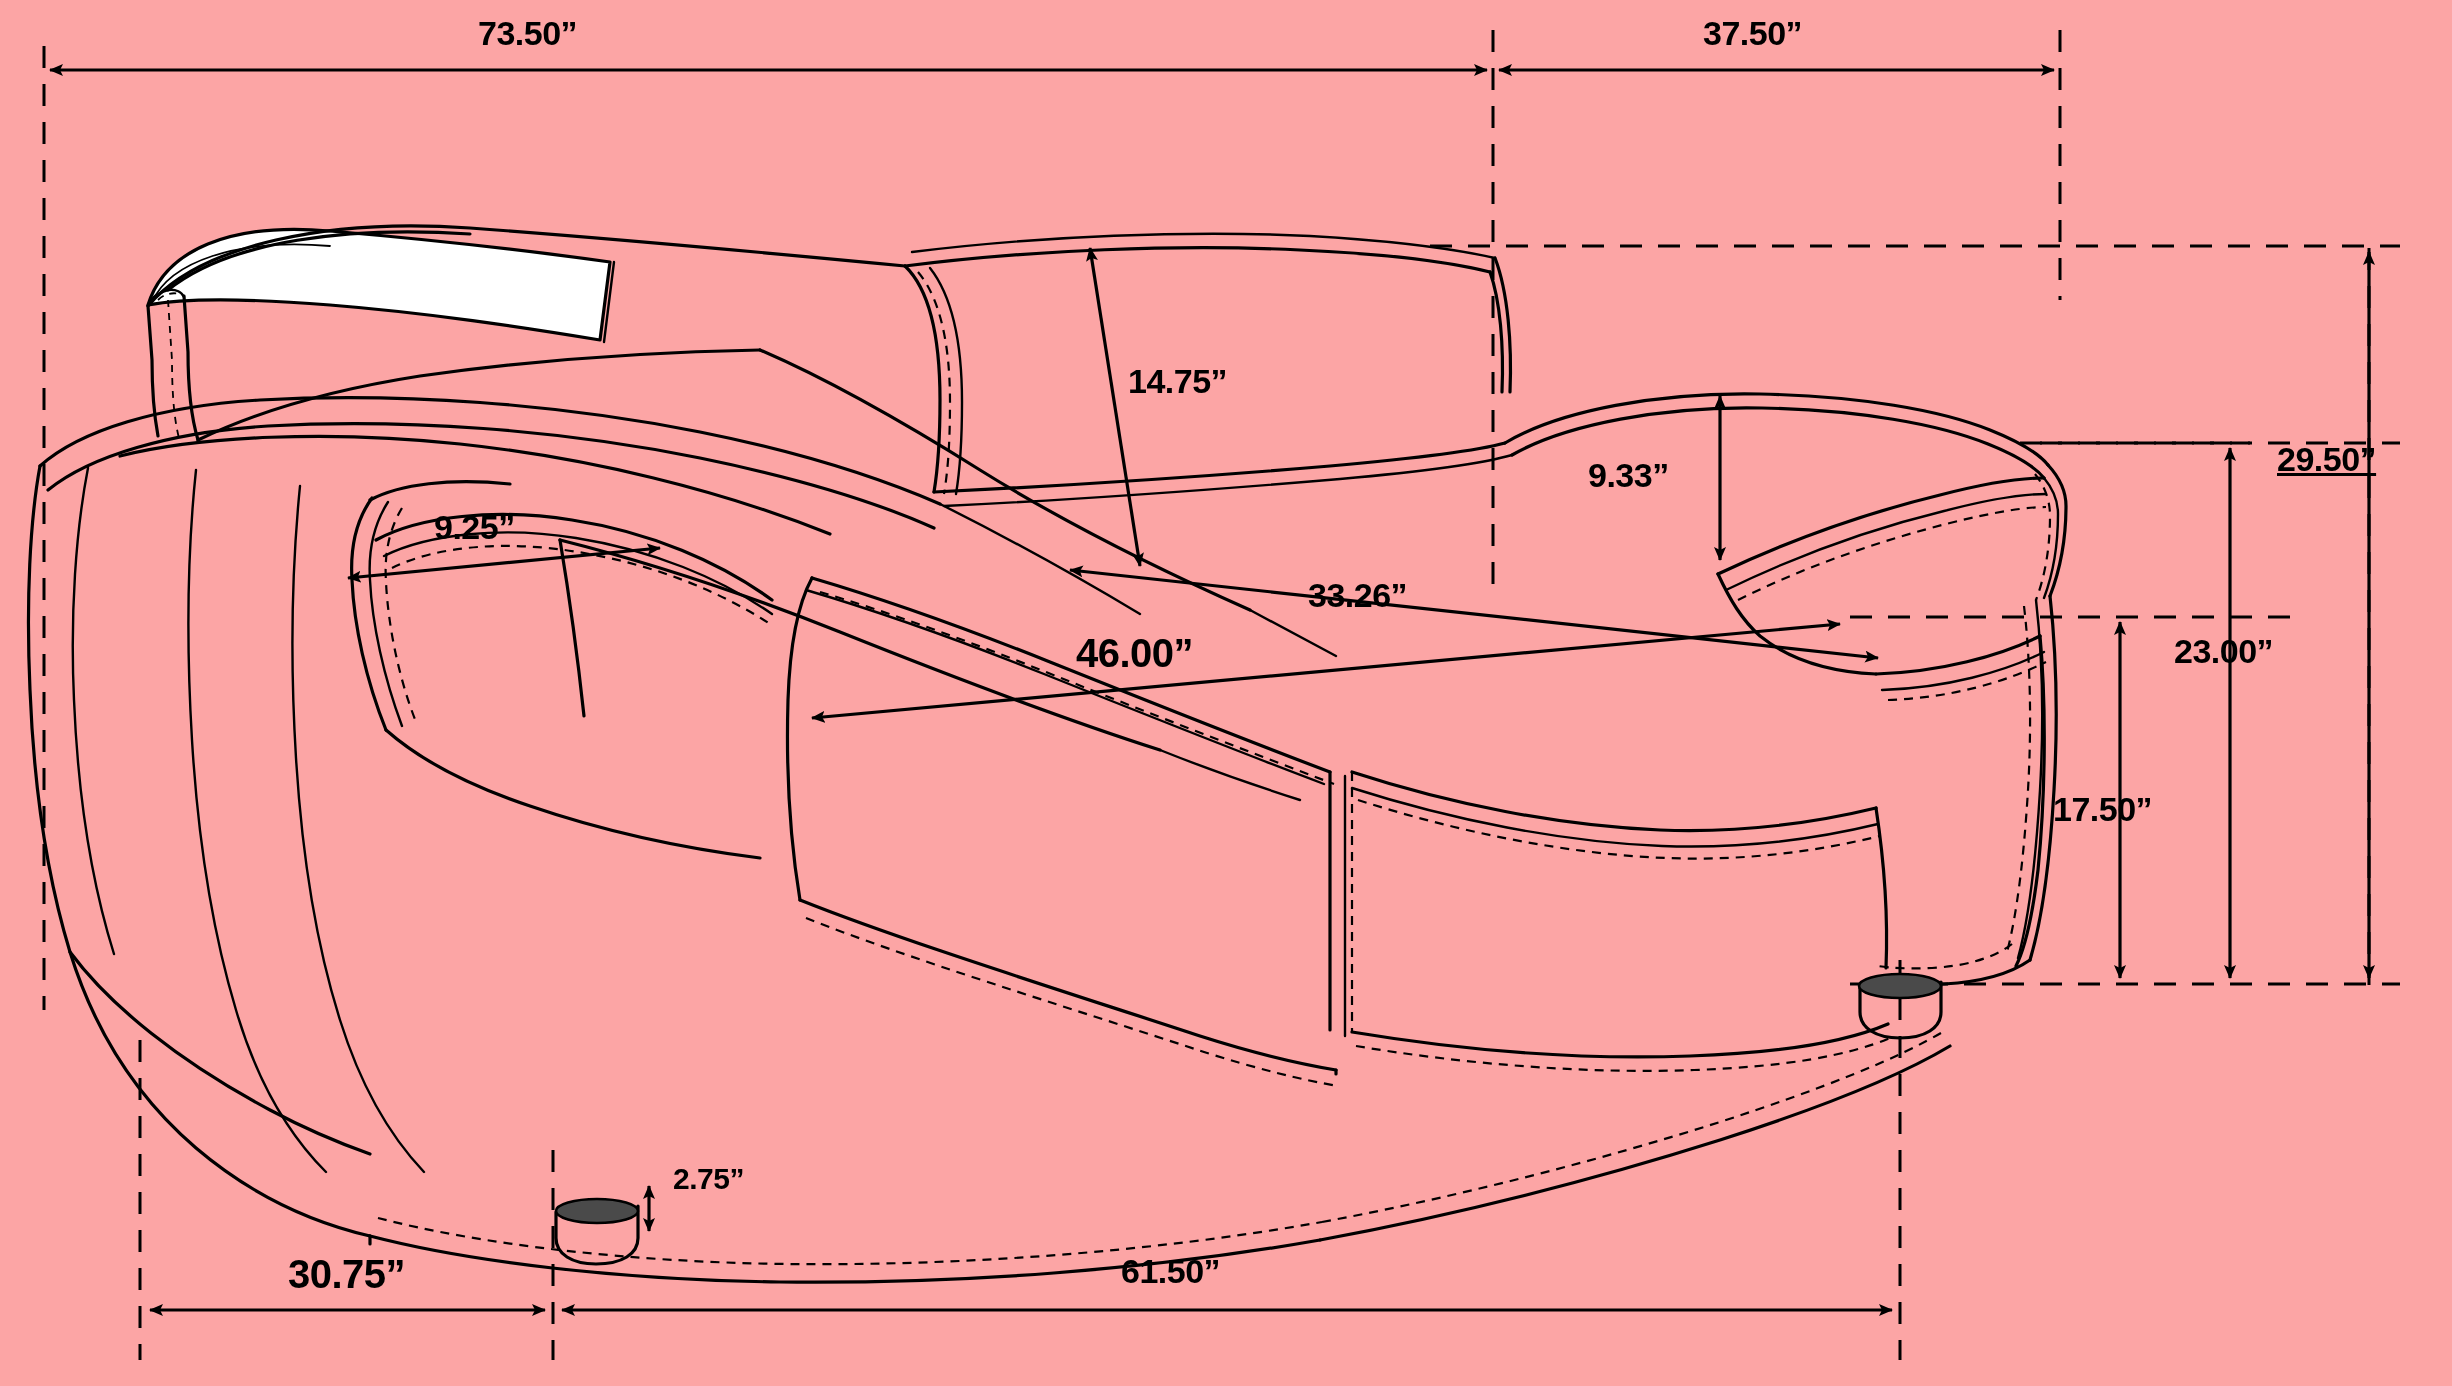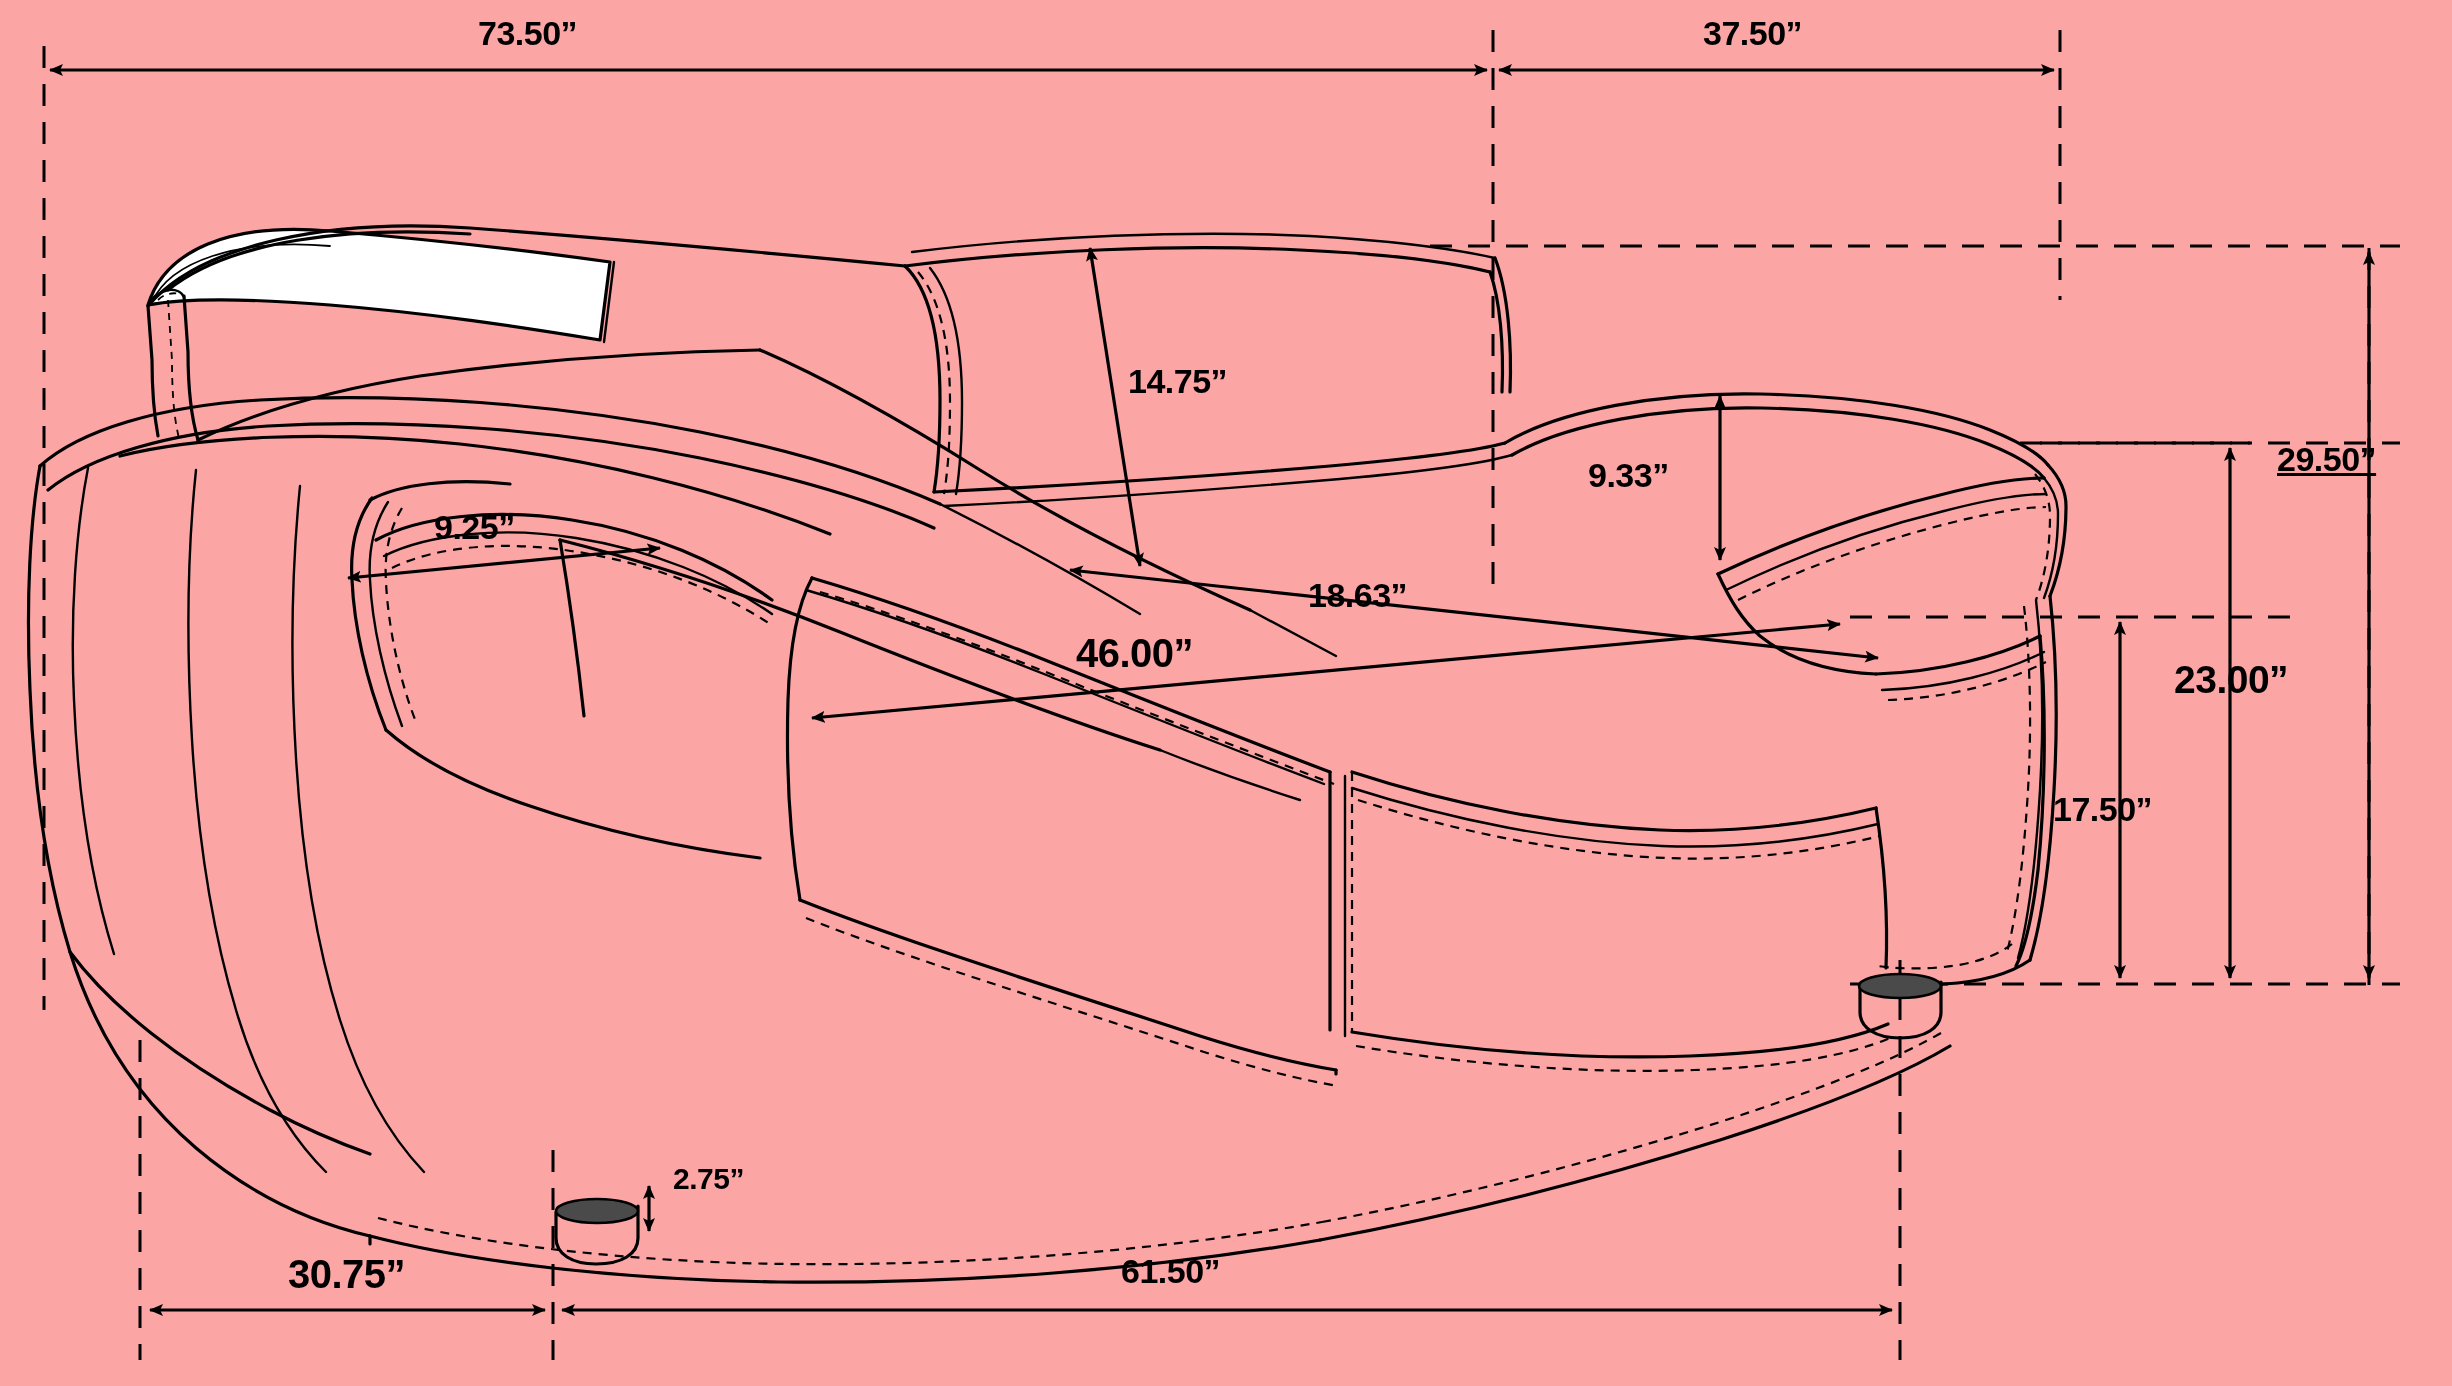--- a/index.html
+++ b/index.html
@@ -306,27 +306,27 @@
   <div class="dim-label" style="left:478px; top:16px; font-size:34px;">73.50”</div>
 
   <div class="dim-label" style="left:1703px; top:16px; font-size:34px;">37.50”</div>
 
   <div class="dim-label" style="left:1128px; top:364px; font-size:34px;">14.75”</div>
 
   <div class="dim-label" style="left:1588px; top:458px; font-size:34px;">9.33”</div>
 
   <div class="dim-label" style="left:434px; top:510px; font-size:34px;">9.25”</div>
 
-  <div class="dim-label" style="left:1308px; top:578px; font-size:34px;">18.63”</div>
+  <div class="dim-label" style="left:1308px; top:578px; font-size:34px;">33.26”</div>
 
   <div class="dim-label" style="left:1076px; top:633px; font-size:40px;">46.00”</div>
 
   <div class="dim-label" style="left:2277px; top:442px; font-size:34px;text-decoration:underline;">29.50”</div>
 
-  <div class="dim-label" style="left:2174px; top:660px; font-size:39px;">23.00”</div>
+  <div class="dim-label" style="left:2174px; top:634px; font-size:34px;">23.00”</div>
 
   <div class="dim-label" style="left:2053px; top:792px; font-size:34px;">17.50”</div>
 
   <div class="dim-label" style="left:673px; top:1164px; font-size:30px;">2.75”</div>
 
   <div class="dim-label" style="left:288px; top:1254px; font-size:40px;">30.75”</div>
 
   <div class="dim-label" style="left:1121px; top:1254px; font-size:34px;">61.50”</div>
 
 </div>

